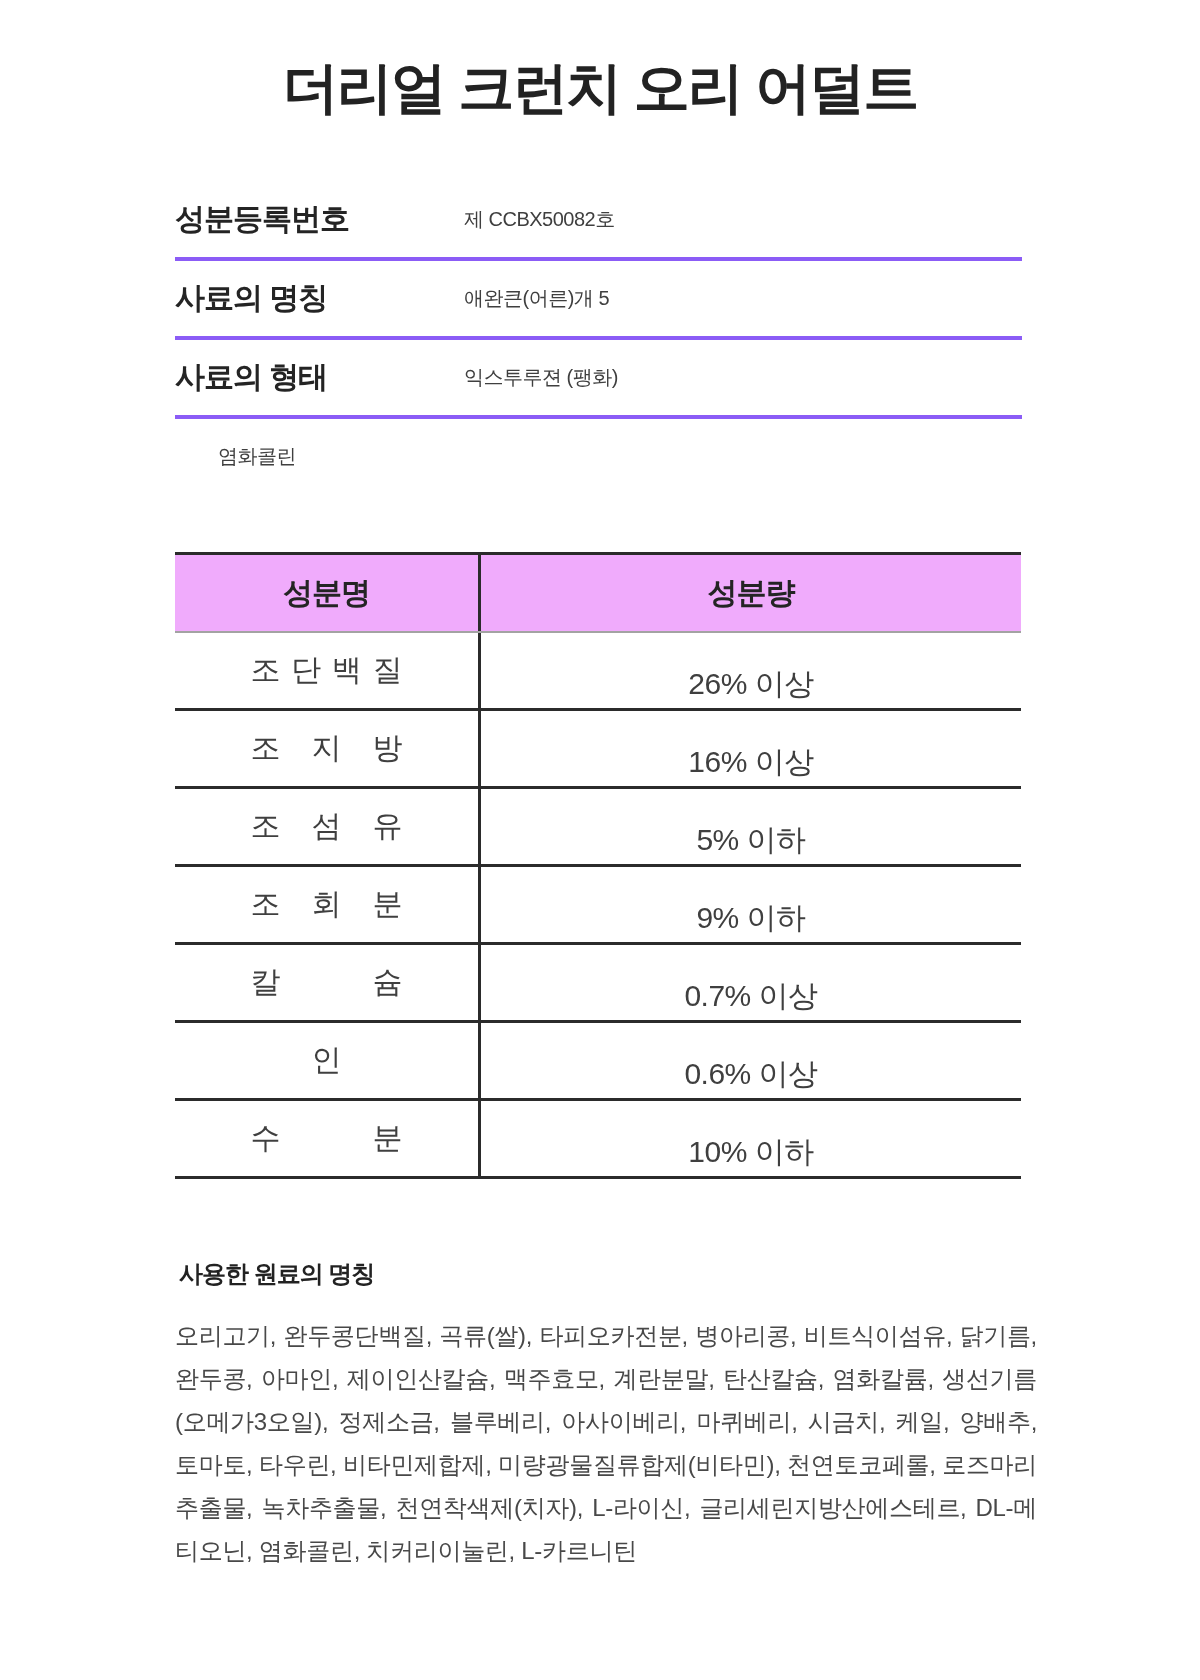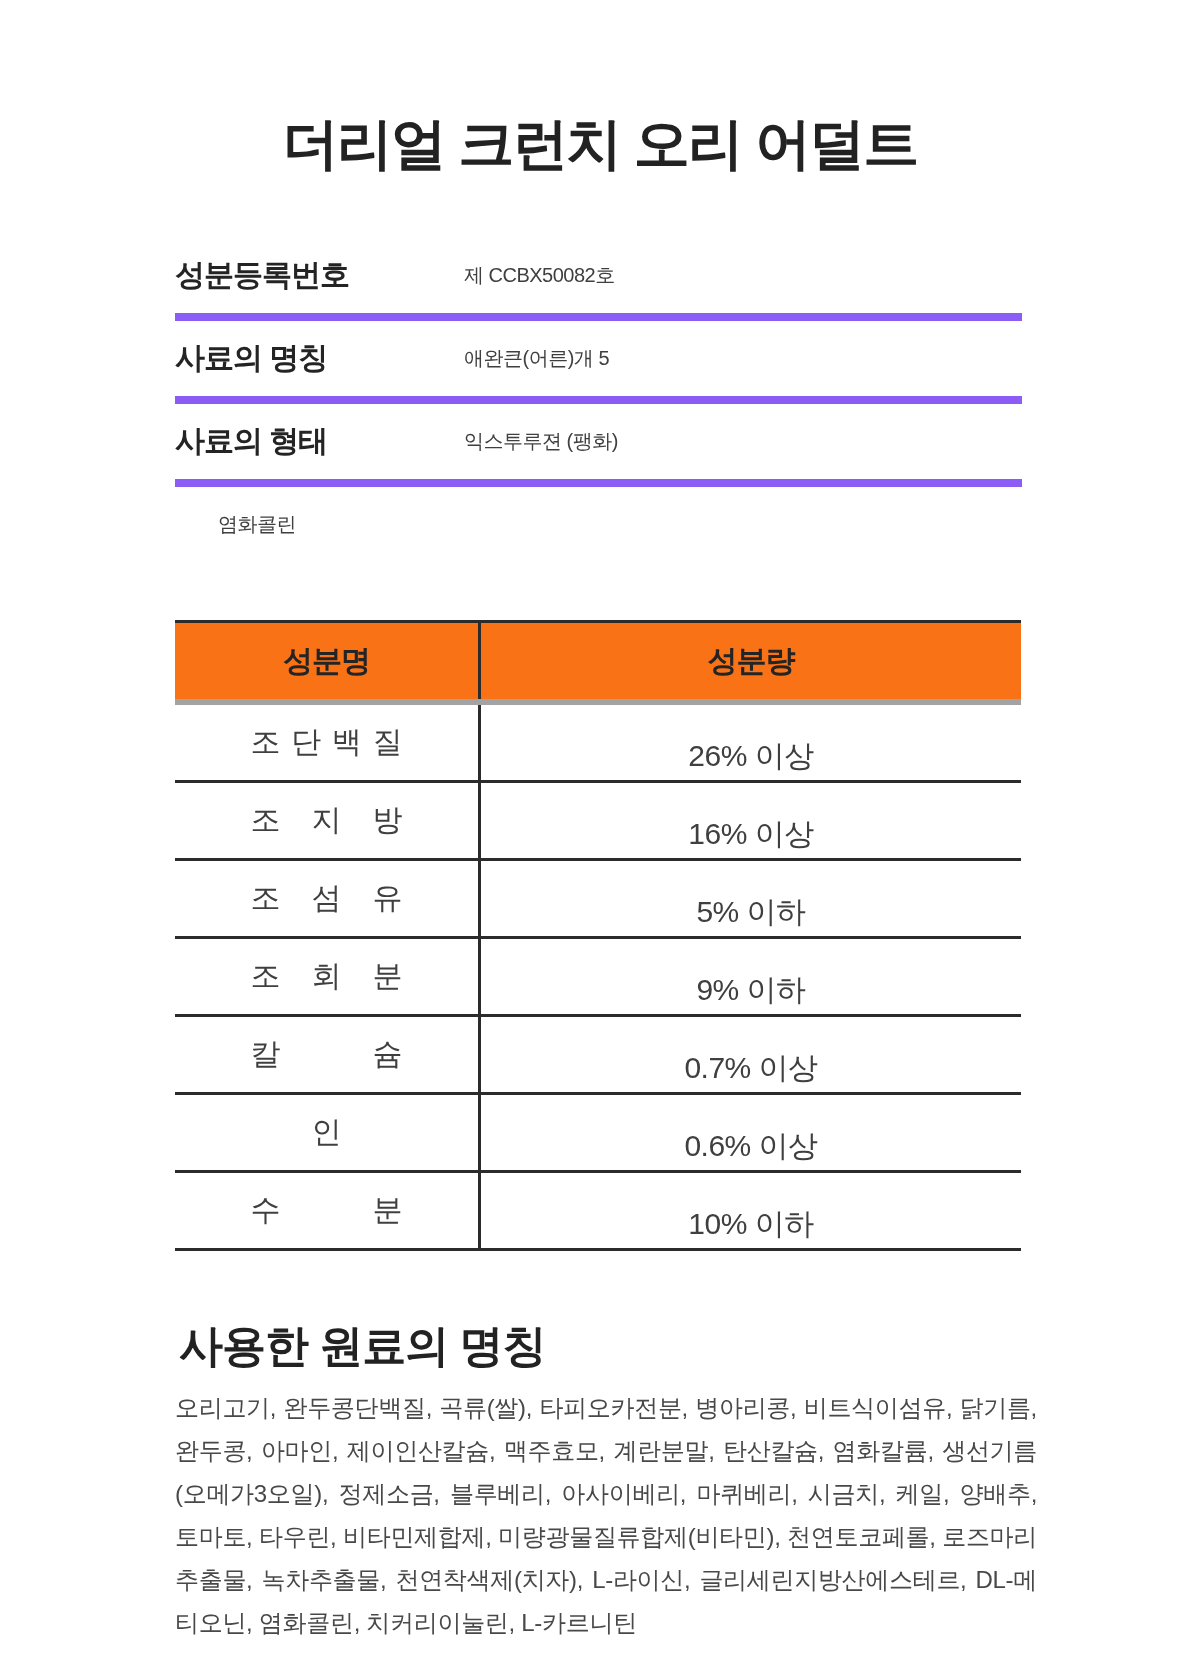--- a/index.html
+++ b/index.html
@@ -4,29 +4,29 @@
 <style>
   html,body{margin:0;padding:0;background:#ffffff;}
   body{
     width:1200px;height:1680px;overflow:hidden;
     font-family:"Liberation Sans","DejaVu Sans",sans-serif;
   }
   .page{position:relative;width:1200px;height:1680px;background:#ffffff;}
 
   
   .title{
-    margin:0;padding-top:112px;text-align:center;
+    margin:0;padding-top:56px;text-align:center;
     font-size:56px;line-height:64px;font-weight:800;
     color:#222222;letter-spacing:-2px;
   }
 
   
   .info-table{margin:62px 0 0 175px;width:847px;}
   .info-row{display:flex;align-items:center;height:75px;}
-  .info-row + .info-row{border-top:8px solid #8b5cf6;}
+  .info-row + .info-row{border-top:4px solid #8b5cf6;}
   .info-label{
     width:246px;text-align:left;font-weight:700;font-size:30px;
     color:#242424;letter-spacing:-1px;white-space:nowrap;
   }
   .info-value{
     margin-left:43px;font-weight:400;font-size:20px;
     color:#3f3f3f;letter-spacing:-0.5px;white-space:nowrap;
   }
 
   
@@ -34,35 +34,35 @@
     margin:58px 0 0 175px;width:846px;
     border-top:3px solid #2b2b2b;border-bottom:3px solid #2b2b2b;
   }
   .nut-row{display:flex;}
   .col-name{
     width:303px;border-right:3px solid #2b2b2b;
     display:flex;align-items:center;justify-content:center;
   }
   .col-amount{flex:1;display:flex;align-items:center;justify-content:center;}
   .nut-header{
-    height:76px;background:#f97316;border-bottom:6px solid #a3a3a3;
+    height:76px;background:#f0abfc;border-bottom:2px solid #a3a3a3;
   }
   .nut-header .cell-text{font-weight:700;font-size:30px;color:#242424;letter-spacing:-1px;}
   .nut-data{height:75px;}
   .nut-data:not(:last-child){border-bottom:3px solid #2b2b2b;}
   .nut-data .nut-amount{font-weight:300;font-size:30px;color:#3f3f3f;letter-spacing:-0.5px;margin-top:28px;}
   .nut-name{
     display:flex;justify-content:space-between;width:152px;
     font-weight:300;font-size:30px;color:#3f3f3f;
   }
 
   
   .ingredients{margin:76px 0 0 175px;width:862px;}
   .ing-heading{
-    margin:0 0 0 4px;font-size:44px;line-height:37px;font-weight:800;
+    margin:0 0 0 4px;font-size:24px;line-height:37px;font-weight:800;
     color:#222222;letter-spacing:-1px;
   }
   .ing-text{
     margin:22px 0 0 0;font-size:24px;line-height:43px;font-weight:300;
     color:#484848;letter-spacing:-0.3px;
     text-align:justify;word-break:break-all;
   }
 </style>
 </head>
 <body>

